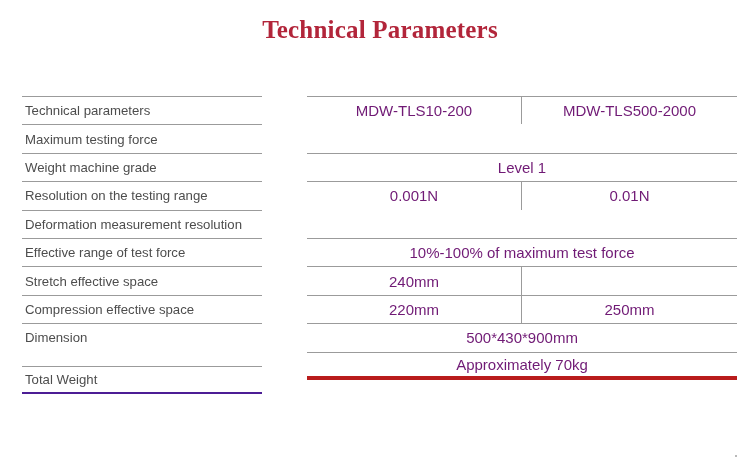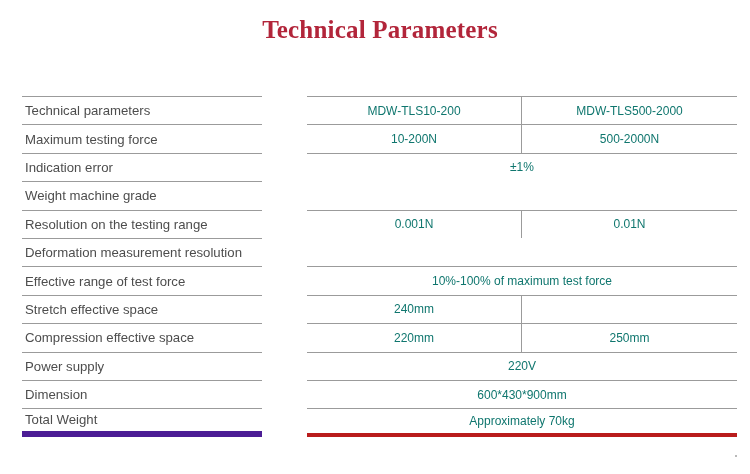--- a/index.html
+++ b/index.html
@@ -59,21 +59,22 @@
     box-sizing: border-box;
     border-top: 1px solid #9b9b9b;
     display: flex;
     align-items: center;
     padding-left: 3px;
     font-size: 13.2px;
     color: #4d4d4d;
     white-space: nowrap;
   }
   .spec-row:last-child .label-cell {
-    border-bottom: 6px solid #4c1d95;
+    border-bottom: 2px solid #4c1d95;
+    margin-top: 14px;
   }
 
   
   .values-cell {
     position: absolute;
     left: 307px;
     top: 0;
     width: 430px;
     height: 28.4px;
     box-sizing: border-box;
@@ -82,22 +83,22 @@
     align-items: stretch;
   }
   .spec-row:last-child .values-cell {
     border-bottom: 4px solid #b91c1c;
   }
 
   .val {
     display: flex;
     align-items: center;
     justify-content: center;
-    font-size: 12px;
-    color: #0f766e;
+    font-size: 15px;
+    color: #701a75;
     white-space: nowrap;
   }
   .val.single {
     width: 430px;
   }
   .val.left-half {
     width: 214px;
     border-right: 1px solid #9b9b9b;
   }
   .val.right-half {
@@ -123,33 +124,26 @@
 <div id="spec-table">
     <div class="spec-row">
       <div class="label-cell">Technical parameters</div>
       <div class="values-cell">
         <div class="val left-half">MDW-TLS10-200</div>
         <div class="val right-half">MDW-TLS500-2000</div>
       </div>
     </div>
     <div class="spec-row">
       <div class="label-cell">Maximum testing force</div>
-      <div class="values-cell">
-        <div class="val left-half">10-200N</div>
-        <div class="val right-half">500-2000N</div>
-      </div>
-    </div>
-    <div class="spec-row">
-      <div class="label-cell">Indication error</div>
-      <div class="values-cell">
-        <div class="val single">±1%</div>
-      </div>
     </div>
     <div class="spec-row">
       <div class="label-cell">Weight machine grade</div>
+      <div class="values-cell">
+        <div class="val single">Level 1</div>
+      </div>
     </div>
     <div class="spec-row">
       <div class="label-cell">Resolution on the testing range</div>
       <div class="values-cell">
         <div class="val left-half">0.001N</div>
         <div class="val right-half">0.01N</div>
       </div>
     </div>
     <div class="spec-row">
       <div class="label-cell">Deformation measurement resolution</div>
@@ -167,29 +161,23 @@
       </div>
     </div>
     <div class="spec-row">
       <div class="label-cell">Compression effective space</div>
       <div class="values-cell">
         <div class="val left-half">220mm</div>
         <div class="val right-half">250mm</div>
       </div>
     </div>
     <div class="spec-row">
-      <div class="label-cell">Power supply</div>
-      <div class="values-cell">
-        <div class="val single">220V</div>
-      </div>
-    </div>
-    <div class="spec-row">
       <div class="label-cell">Dimension</div>
       <div class="values-cell">
-        <div class="val single">600*430*900mm</div>
+        <div class="val single">500*430*900mm</div>
       </div>
     </div>
     <div class="spec-row">
       <div class="label-cell">Total Weight</div>
       <div class="values-cell">
         <div class="val single">Approximately 70kg</div>
       </div>
     </div>
   </div>
 

